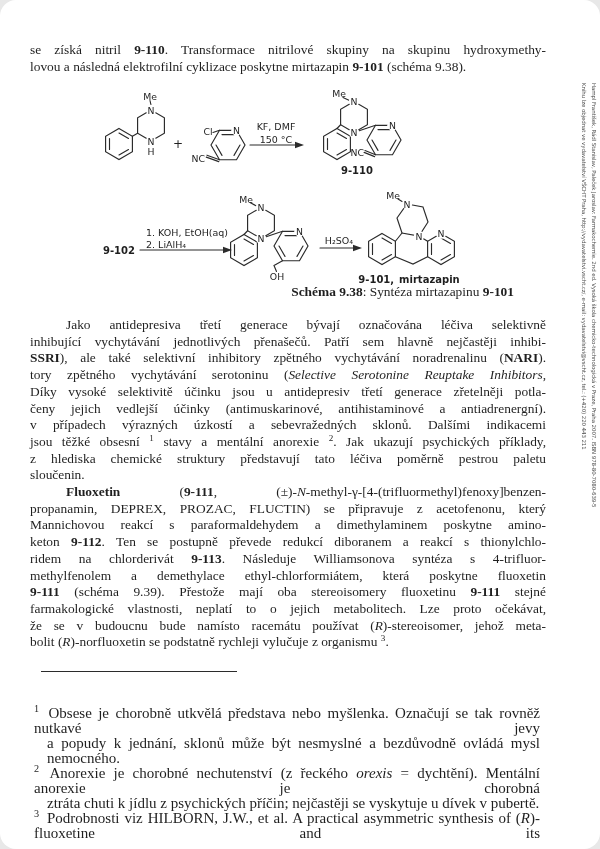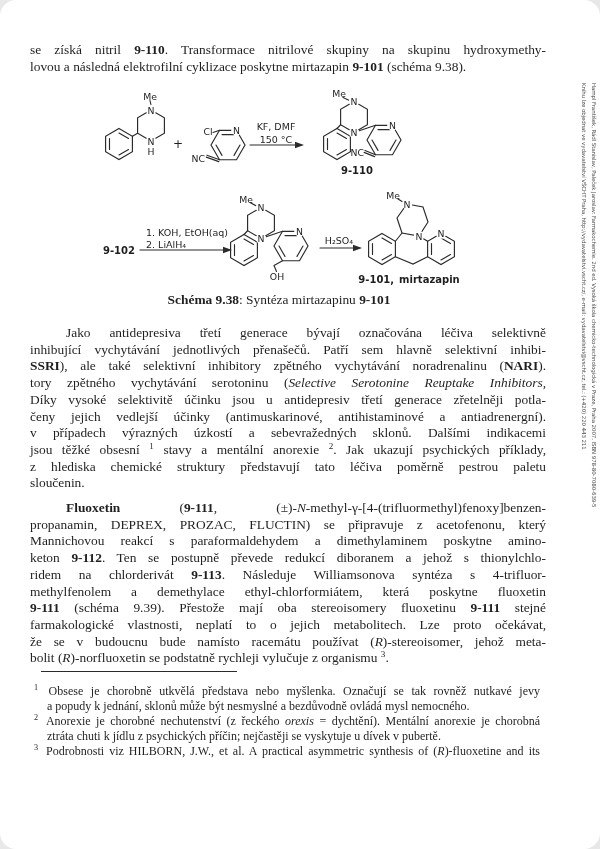--- a/index.html
+++ b/index.html
@@ -2,29 +2,29 @@
 <html><head>
 <meta charset="utf-8">
 <style>
   html,body{margin:0;padding:0;background:#e8e8e8;}
   .page{position:relative;width:600px;height:849px;background:#ffffff;overflow:hidden;
         font-family:"Liberation Serif",serif;color:#1f1f1f;border-radius:16px;}
   .abs{position:absolute;}
   .txt{font-size:13.4px;line-height:16.7px;}
   .line{text-align:justify;text-align-last:justify;}
   .line.short{text-align-last:left;}
-  .line.ind{text-indent:36px;margin-top:8px;}
+  .line.ind{text-indent:36px;}
   .s-b{font-weight:bold;}
   .s-i{font-style:italic;}
   .s-sup{vertical-align:super;font-size:68%;line-height:0;}
   .intro{left:30px;top:41px;width:516px;line-height:17.2px;}
   .bodytext{left:30px;top:317px;width:516px;}
-  .caption{left:44px;top:292px;width:470px;text-align:center;}
+  .caption{left:44px;top:284px;width:470px;text-align:right;}
   .fnrule{left:41px;top:671px;width:196px;border-top:1.6px solid #2b2b2b;height:0;}
-  .fns{left:34px;top:684px;width:506px;font-size:12px;line-height:15px;}
+  .fns{left:34px;top:706px;width:506px;font-size:15px;line-height:15px;}
   .fns .cont{padding-left:13px;}
   .fns .s-sup{margin-right:3px;}
   .pagenum{left:30px;top:774px;width:484px;text-align:center;font-size:13.5px;}
   .sidebar{left:598px;top:83px;width:470px;transform-origin:0 0;transform:rotate(90deg);
            font-family:"DejaVu Sans",sans-serif;font-size:5.5px;line-height:9.8px;
            color:#4d4d4d;letter-spacing:-0.1px;}
   .sbline{white-space:nowrap;}
   .scheme{left:30px;top:88px;}
   .scheme path,.scheme use,.scheme line{fill:none;stroke:#2b2b2b;stroke-width:1.15;stroke-linecap:round;}
   .scheme circle{fill:#ffffff;stroke:none;}
@@ -152,33 +152,33 @@
       <text class="at" x="389" y="148" text-anchor="middle" dominant-baseline="central">N</text>
       <text class="at" x="411" y="145.5" text-anchor="middle" dominant-baseline="central">N</text>
       <text class="lb" x="379" y="191" text-anchor="middle" dominant-baseline="central">9-101, mirtazapin</text>
     </g>
   </svg>
 
   <div class="abs caption txt"><span class="s-b">Schéma 9.38</span><span>: Syntéza mirtazapinu </span><span class="s-b">9-101</span></div>
 
   <div class="abs bodytext txt">
     <div class="line ind"><span>Jako antidepresiva třetí generace bývají označována léčiva selektivně</span></div>
-    <div class="line"><span>inhibující vychytávání jednotlivých přenašečů. Patří sem hlavně selektivní inhibi-</span></div>
+    <div class="line"><span>inhibující vychytávání jednotlivých přenašečů. Patří sem hlavně nejčastěji inhibi-</span></div>
     <div class="line"><span class="s-b">SSRI</span><span>), ale také selektivní inhibitory zpětného vychytávání noradrenalinu (</span><span class="s-b">NARI</span><span>).</span></div>
     <div class="line"><span>tory zpětného vychytávání serotoninu (</span><span class="s-i">Selective Serotonine Reuptake Inhibitors</span><span>,</span></div>
     <div class="line"><span>Díky vysoké selektivitě účinku jsou u antidepresiv třetí generace zřetelněji potla-</span></div>
     <div class="line"><span>čeny jejich vedlejší účinky (antimuskarinové, antihistaminové a antiadrenergní).</span></div>
     <div class="line"><span>v případech výrazných úzkostí a sebevražedných sklonů. Dalšími indikacemi</span></div>
     <div class="line"><span>jsou těžké obsesní </span><span class="s-sup">1</span><span> stavy a mentální anorexie </span><span class="s-sup">2</span><span>. Jak ukazují psychických příklady,</span></div>
     <div class="line"><span>z hlediska chemické struktury představují tato léčiva poměrně pestrou paletu</span></div>
     <div class="line short"><span>sloučenin.</span></div>
     <div class="line ind"><span class="s-b">Fluoxetin</span><span> (</span><span class="s-b">9-111</span><span>, (±)-</span><span class="s-i">N</span><span>-methyl-γ-[4-(trifluormethyl)fenoxy]benzen-</span></div>
     <div class="line"><span>propanamin, DEPREX, PROZAC, FLUCTIN) se připravuje z acetofenonu, který</span></div>
     <div class="line"><span>Mannichovou reakcí s paraformaldehydem a dimethylaminem poskytne amino-</span></div>
-    <div class="line"><span>keton </span><span class="s-b">9-112</span><span>. Ten se postupně převede redukcí diboranem a jehož s thionylchlo-</span></div>
+    <div class="line"><span>keton </span><span class="s-b">9-112</span><span>. Ten se postupně převede redukcí diboranem a reakcí s thionylchlo-</span></div>
     <div class="line"><span>ridem na chlorderivát </span><span class="s-b">9-113</span><span>. Následuje Williamsonova syntéza s 4-trifluor-</span></div>
     <div class="line"><span>methylfenolem a demethylace ethyl-chlorformiátem, která poskytne fluoxetin</span></div>
     <div class="line"><span class="s-b">9-111</span><span> (schéma 9.39). Přestože mají oba stereoisomery fluoxetinu </span><span class="s-b">9-111</span><span> stejné</span></div>
     <div class="line"><span>farmakologické vlastnosti, neplatí to o jejich metabolitech. Lze proto očekávat,</span></div>
     <div class="line"><span>že se v budoucnu bude namísto racemátu používat (</span><span class="s-i">R</span><span>)-stereoisomer, jehož meta-</span></div>
     <div class="line short"><span>bolit (</span><span class="s-i">R</span><span>)-norfluoxetin se podstatně rychleji vylučuje z organismu </span><span class="s-sup">3</span><span>.</span></div>
   </div>
 
   <div class="abs fnrule"></div>
   <div class="abs fns">

